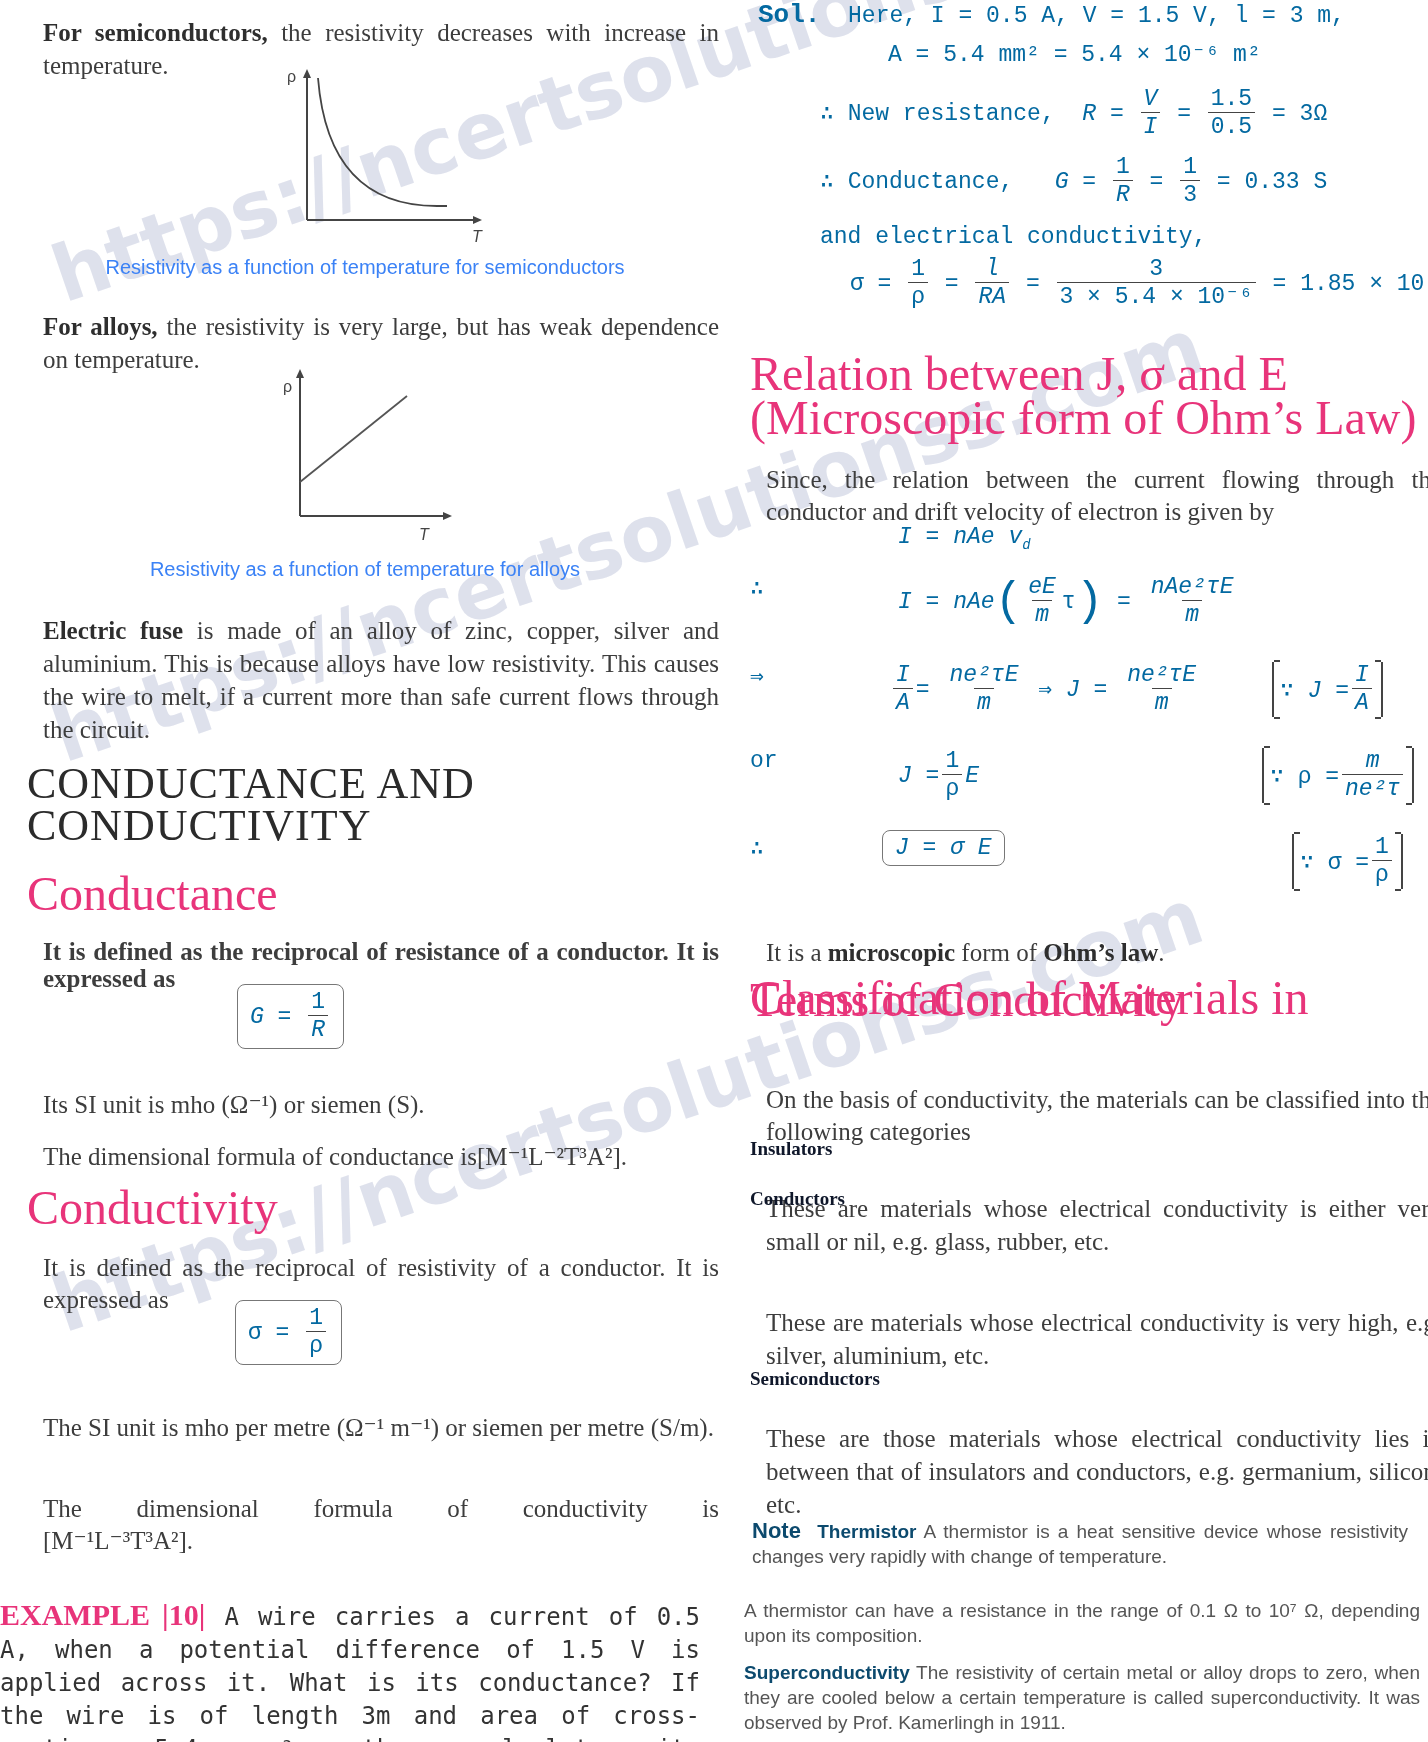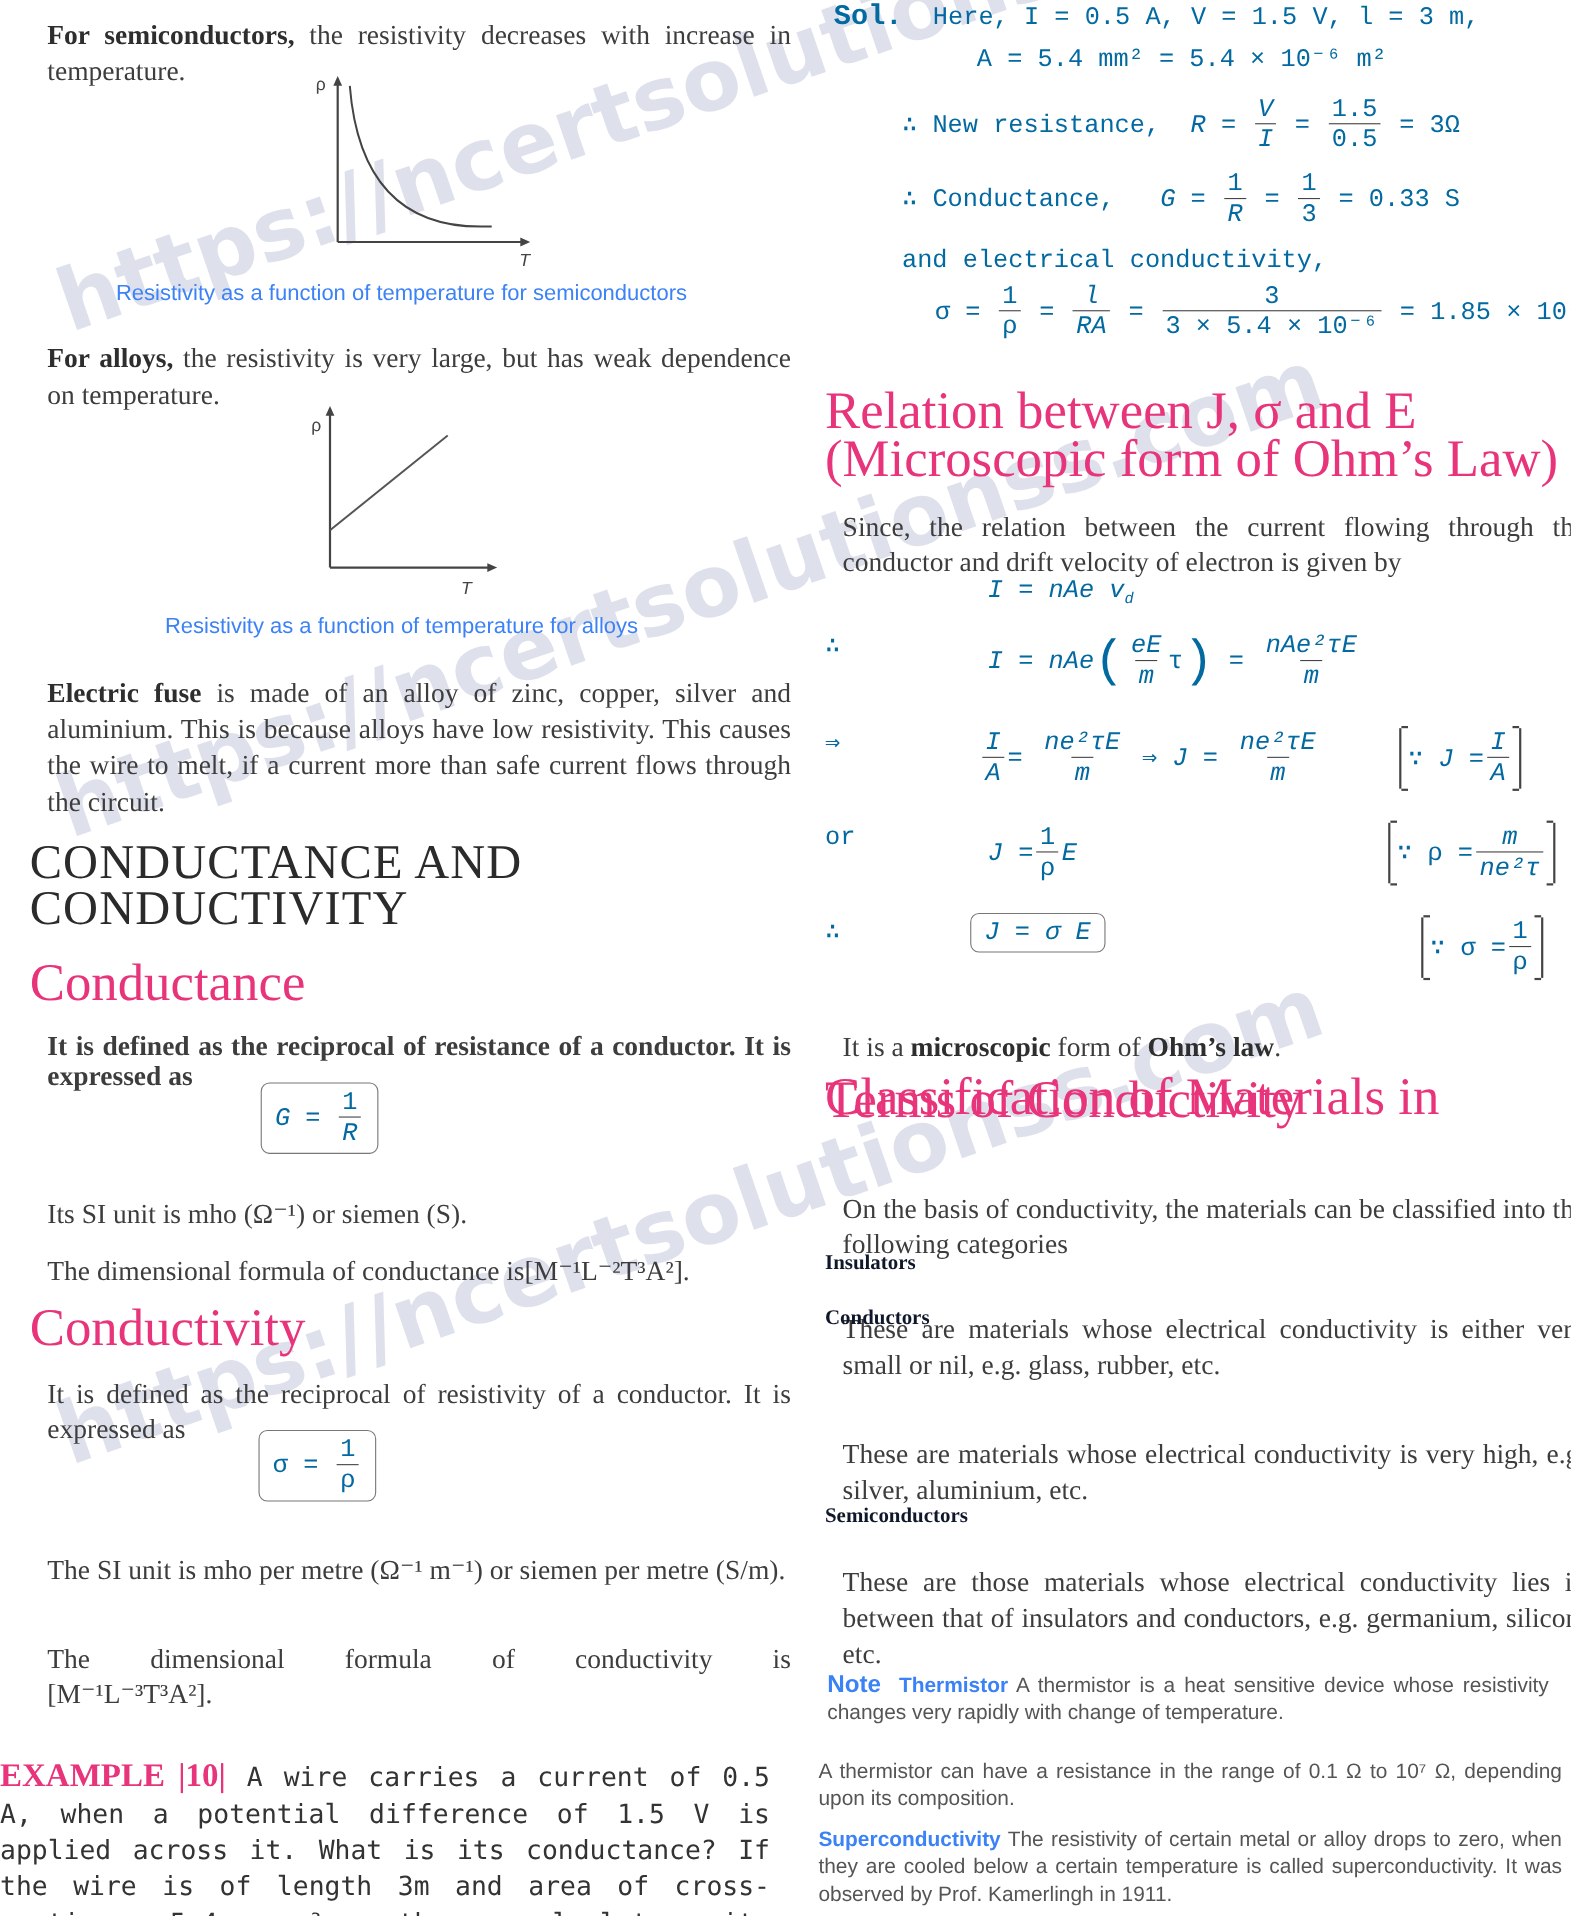--- a/index.html
+++ b/index.html
@@ -21,21 +21,21 @@
   .math i { font-style: italic; }
   .frac { display: inline-flex; flex-direction: column; align-items: center; vertical-align: middle; margin: 0 3px; }
   .frac .num { padding: 0 3px; line-height: 26px; }
   .frac .den { border-top: 1.5px solid #444; padding: 0 3px; line-height: 28px; }
   sub { font-size: 14px; }
   .boxed { border: 1.5px solid #777; border-radius: 8px; padding: 4px 12px; display: inline-block; }
   .bracket { display: inline-flex; align-items: center; border-left: 2px solid #444; border-right: 2px solid #444; padding: 0 6px; position: relative; }
   .bracket::before, .bracket::after { content: ""; position: absolute; width: 6px; height: 100%; border-top: 2px solid #444; border-bottom: 2px solid #444; top: -2px; }
   .bracket::before { left: 0; } .bracket::after { right: 0; }
   .note { font-family: "Liberation Sans", "DejaVu Sans", sans-serif; font-size: 19px; line-height: 25px; color: #555; text-align: justify; position: absolute; }
-  .note b { color: #3b82f6; margin-top: 32px; }
+  .note b { color: #0c4a6e; margin-top: 32px; }
   .example { font-family: "DejaVu Sans Mono", "Liberation Mono", monospace; font-size: 24px; line-height: 33px; color: #333; position: absolute; left: 0; width: 700px; text-align: justify; }
   .example .tag { color: #e8347a; font-family: "Liberation Serif", serif; font-size: 30px; font-weight: bold; }
   .watermark { position: absolute; font-family: "DejaVu Sans", sans-serif; font-weight: bold; font-size: 78px; color: rgba(160,170,200,0.35); transform: rotate(-19deg); transform-origin: left bottom; white-space: nowrap; pointer-events: none; }
   svg text { font-family: "Liberation Sans", sans-serif; }
 </style>
 </head>
 <body>
 
 <div class="watermark" style="left:70px; top:230px;">https://ncertsolutionss.com</div>
 <div class="watermark" style="left:70px; top:690px;">https://ncertsolutionss.com</div>

